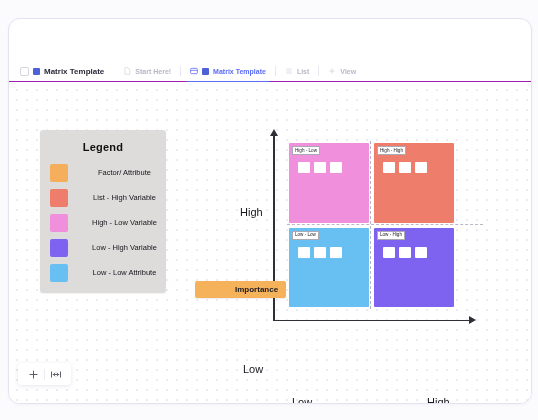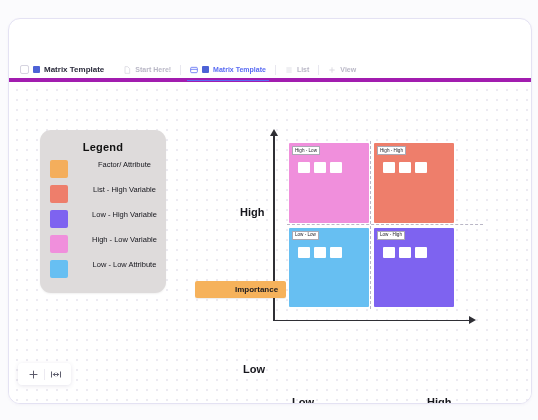--- a/index.html
+++ b/index.html
@@ -18,21 +18,21 @@
     border-radius: 12px;
     overflow: hidden;
     box-shadow: 0 1px 3px rgba(90,80,160,0.05);
   }
 
   
   .tabbar {
     position: absolute;
     left: 0; top: 42px;
     width: 100%; height: 21px;
-    border-bottom: 4px solid #a21caf;
+    border-bottom: 1px solid #a21caf;
     display: flex;
     align-items: center;
     padding-left: 8px;
     box-sizing: border-box;
     gap: 0px;
   }
   .tab {
     display: flex;
     align-items: center;
     gap: 4px;
@@ -96,35 +96,35 @@
     background-position: 3px 3px;
     overflow: hidden;
   }
 
   
   .legend {
     position: absolute;
     left: 31px; top: 48px;
     width: 126px; height: 163px;
     background: #dedbdb;
-    border-radius: 11px;
+    border-radius: 3px;
     box-shadow: 0 1px 2px rgba(0,0,0,0.06);
   }
   .legend-title {
     text-align: center;
     font-size: 11px;
     font-weight: bold;
     color: #111;
     margin-top: 11px;
     letter-spacing: .2px;
   }
   .legend-rows { margin-top: 7px; }
   .legend-row {
     display: flex;
-    align-items: flex-start;
+    align-items: center;
     height: 25px;
     padding-left: 10px;
     gap: 21px;
   }
   .swatch {
     width: 18px; height: 18px;
     border-radius: 2px;
     flex: none;
   }
   .legend-label {
@@ -218,21 +218,21 @@
     position: absolute;
     left: 105px; top: 12px;
     width: 0; height: 168px;
     border-left: 1.6px dashed #b9b6c6;
   }
 
   
   .tick {
     position: absolute;
     font-size: 11px;
-    font-weight: bold;
+    font-weight: normal;
     color: #16161c;
     white-space: nowrap;
   }
   .tick-high-y { left: 231px; top: 124px; }
   .tick-low-y  { left: 234px; top: 281px; }
   .tick-low-x  { left: 283px; top: 314px; }
   .tick-high-x { left: 418px; top: 314px; }
 
   
   .chip {
@@ -342,27 +342,27 @@
           <span class="swatch" style="background:#F4AE5C"></span>
           <span class="legend-label">Factor/ Attribute</span>
         </div>
 
         <div class="legend-row">
           <span class="swatch" style="background:#EE7E6B"></span>
           <span class="legend-label">List - High Variable</span>
         </div>
 
         <div class="legend-row">
+          <span class="swatch" style="background:#F08FDC"></span>
+          <span class="legend-label">High - Low Variable</span>
+        </div>
+
+        <div class="legend-row">
           <span class="swatch" style="background:#7E63F0"></span>
           <span class="legend-label">Low - High Variable</span>
-        </div>
-
-        <div class="legend-row">
-          <span class="swatch" style="background:#F08FDC"></span>
-          <span class="legend-label">High - Low Variable</span>
         </div>
 
         <div class="legend-row">
           <span class="swatch" style="background:#67BFF2"></span>
           <span class="legend-label">Low - Low Attribute</span>
         </div>
 
       </div>
     </div>
 

